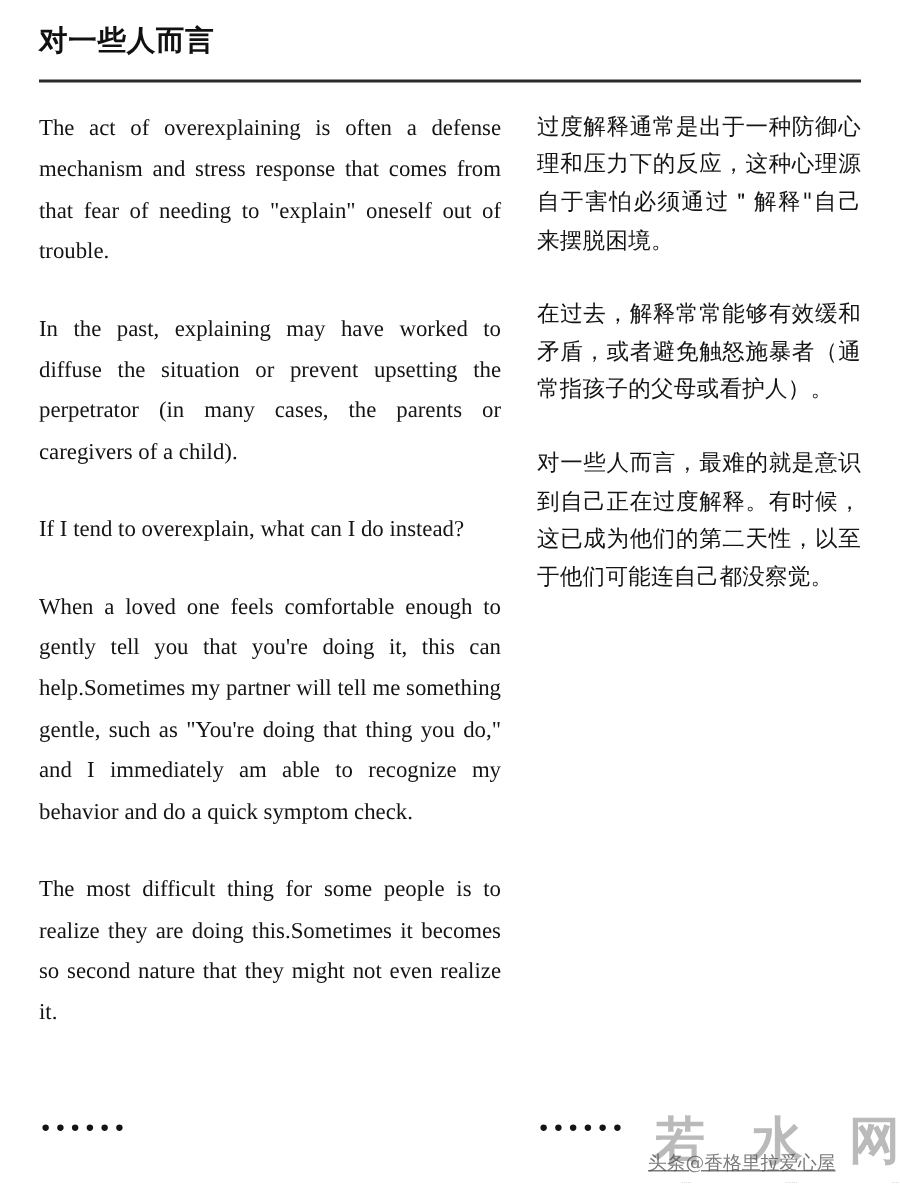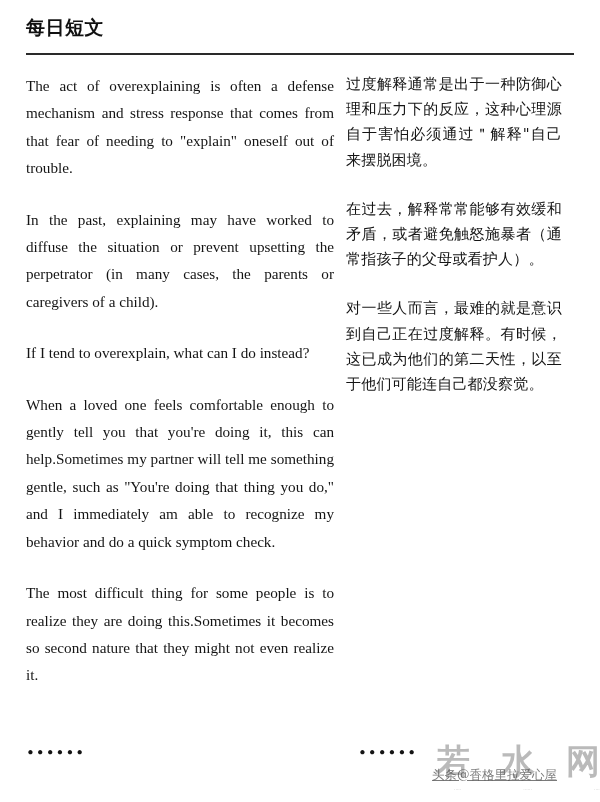--- a/index.html
+++ b/index.html
@@ -51,21 +51,21 @@
     border-top: 2px solid #2a2a2a;
   }
 
   
   .columns {
     position: absolute;
     left: 26px;
     top: 72px;
     width: 548px;
     display: flex;
-    gap: 12px;
+    gap: 24px;
     align-items: flex-start;
   }
   .col-en {
     width: 308px;
     flex: 0 0 308px;
   }
   .col-zh {
     width: 216px;
     flex: 0 0 216px;
   }
@@ -162,21 +162,21 @@
     color: rgba(120, 120, 120, 0.55);
     line-height: 1;
   }
 </style>
 </head>
 <body>
 
 <div class="page">
 
   <div class="masthead">
-    <div class="masthead-edition">每日短文</div>
+    <div class="masthead-edition">对一些人而言</div>
   </div>
   <div class="masthead-rule"></div>
 
   <div class="columns">
 
     <div class="col-en">
       <p class="para-en">The act of overexplaining is often a defense mechanism and stress response that comes from that fear of needing to "explain" oneself out of trouble.</p>
       <p class="para-en">In the past, explaining may have worked to diffuse the situation or prevent upsetting the perpetrator (in many cases, the parents or caregivers of a child).</p>
       <p class="para-en">If I tend to overexplain, what can I do instead?</p>
       <p class="para-en">When a loved one feels comfortable enough to gently tell you that you're doing it, this can help.Sometimes my partner will tell me something gentle, such as "You're doing that thing you do," and I immediately am able to recognize my behavior and do a quick symptom check.</p>

